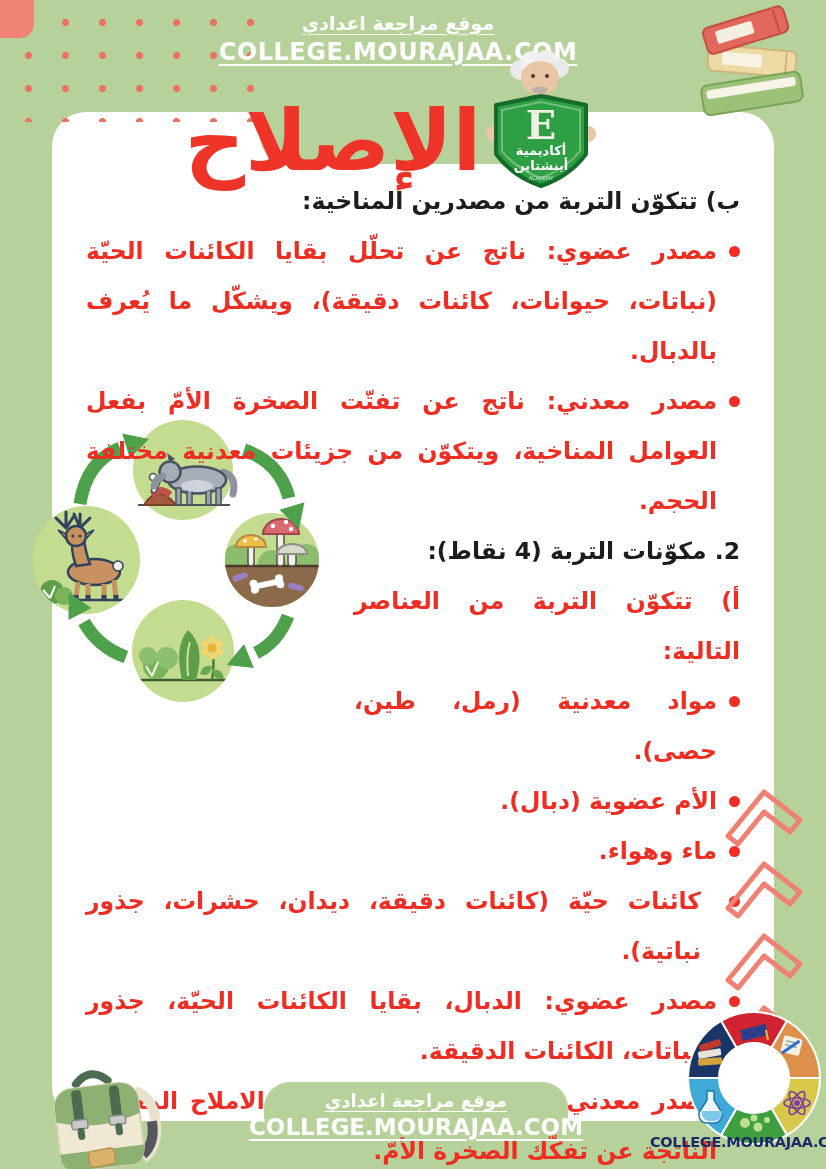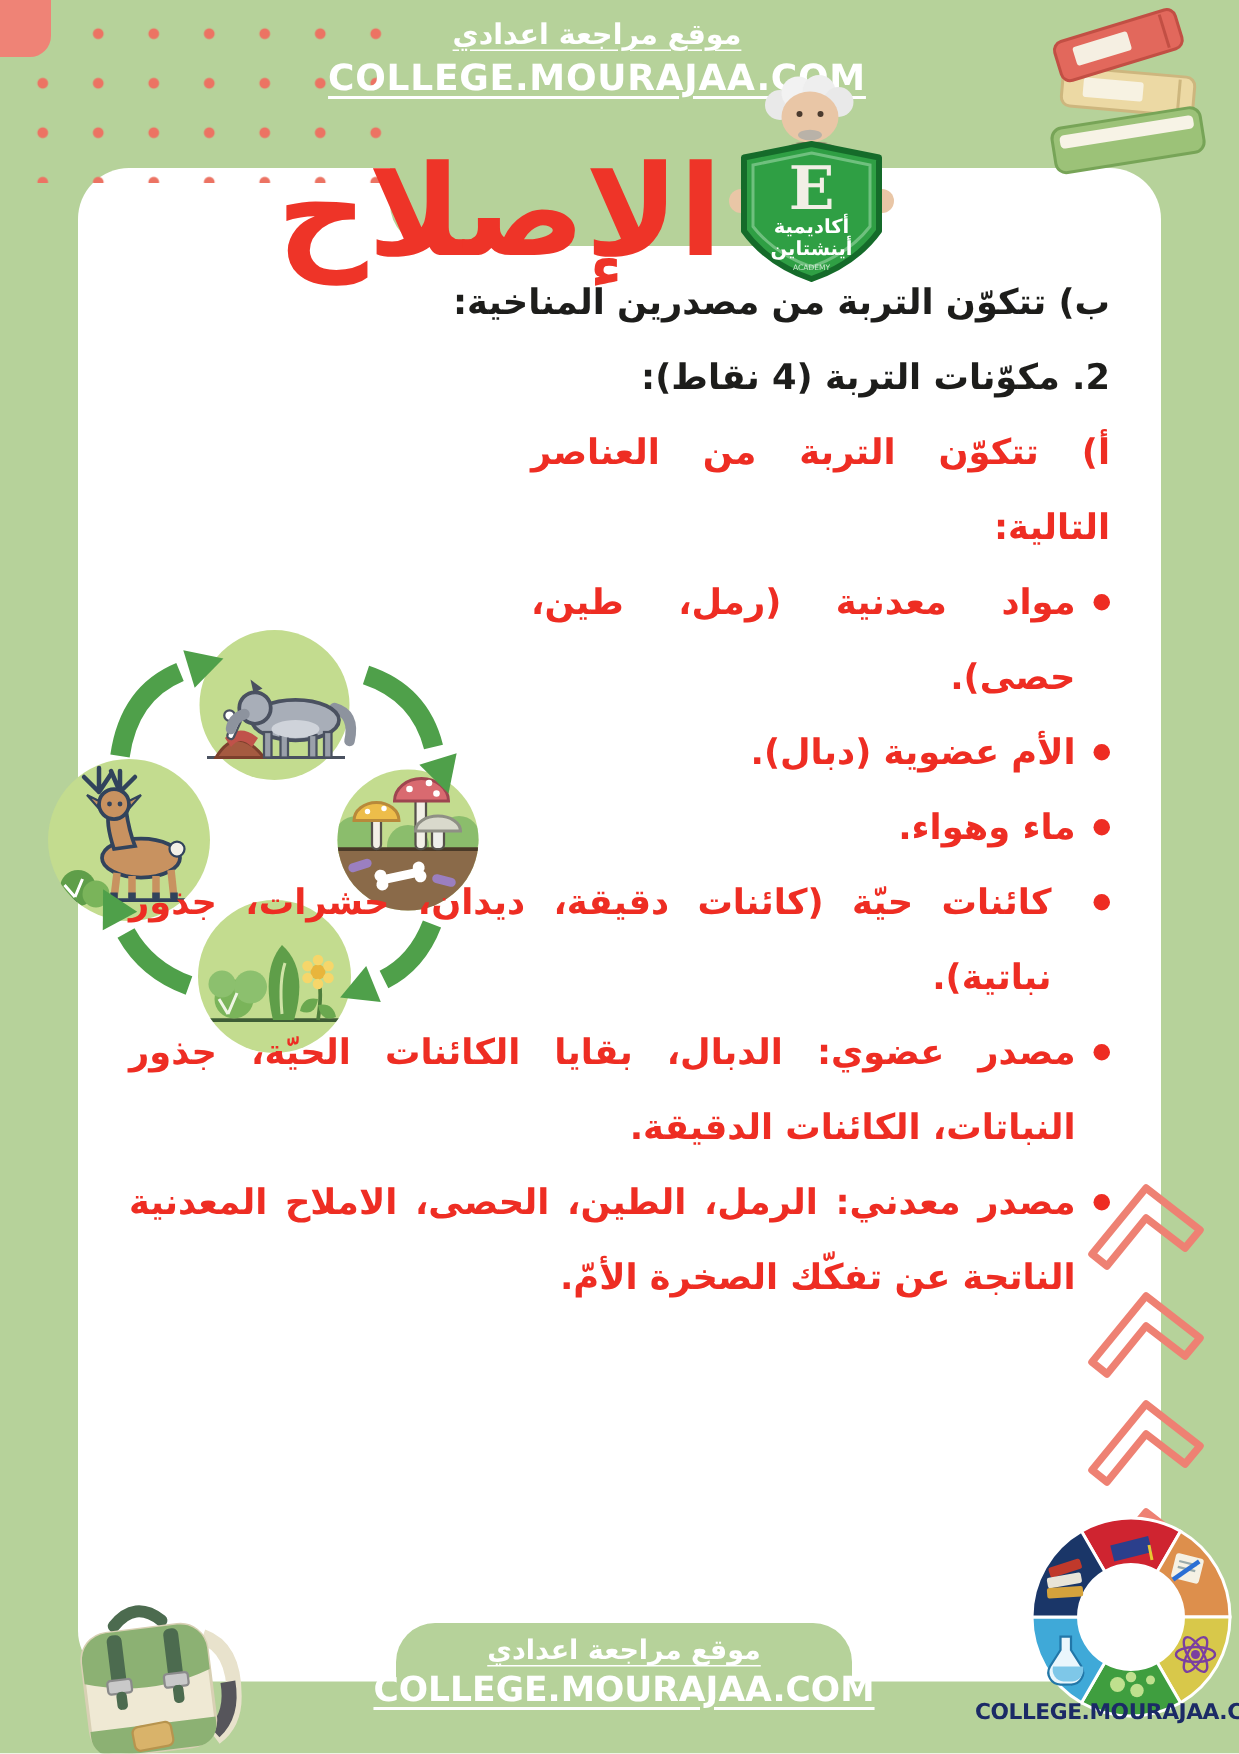--- a/index.html
+++ b/index.html
@@ -254,20 +254,28 @@
       <polygon points="0,-13 24,0 0,13" transform="translate(106,38) rotate(-17)"></polygon>
       <polygon points="0,-13 24,0 0,13" transform="translate(272,98) rotate(73)"></polygon>
       <polygon points="0,-13 24,0 0,13" transform="translate(229,248) rotate(158)"></polygon>
       <polygon points="0,-13 24,0 0,13" transform="translate(60,206) rotate(-118)"></polygon>
     </g>
   </svg>
 
   <div class="content">
     <div class="h">ب) تتكوّن التربة من مصدرين المناخية:</div>
 
+    <div class="row">
+      <span class="dot"></span>
+      <p>مصدر عضوي: ناتج عن تحلّل بقايا الكائنات الحيّة (نباتات، حيوانات، كائنات دقيقة)، ويشكّل ما يُعرف بالدبال.</p>
+    </div>
+    <div class="row">
+      <span class="dot"></span>
+      <p>مصدر معدني: ناتج عن تفتّت الصخرة الأمّ بفعل العوامل المناخية، ويتكوّن من جزيئات معدنية مختلفة الحجم.</p>
+    </div>
 
     <div class="cycle-spacer"></div>
 
     <div class="h">2. مكوّنات التربة (4 نقاط):</div>
     <div>أ) تتكوّن التربة من العناصر التالية:</div>
 
     <div class="row">
       <span class="dot"></span>
       <p>مواد معدنية (رمل، طين، حصى).</p>
     </div>

